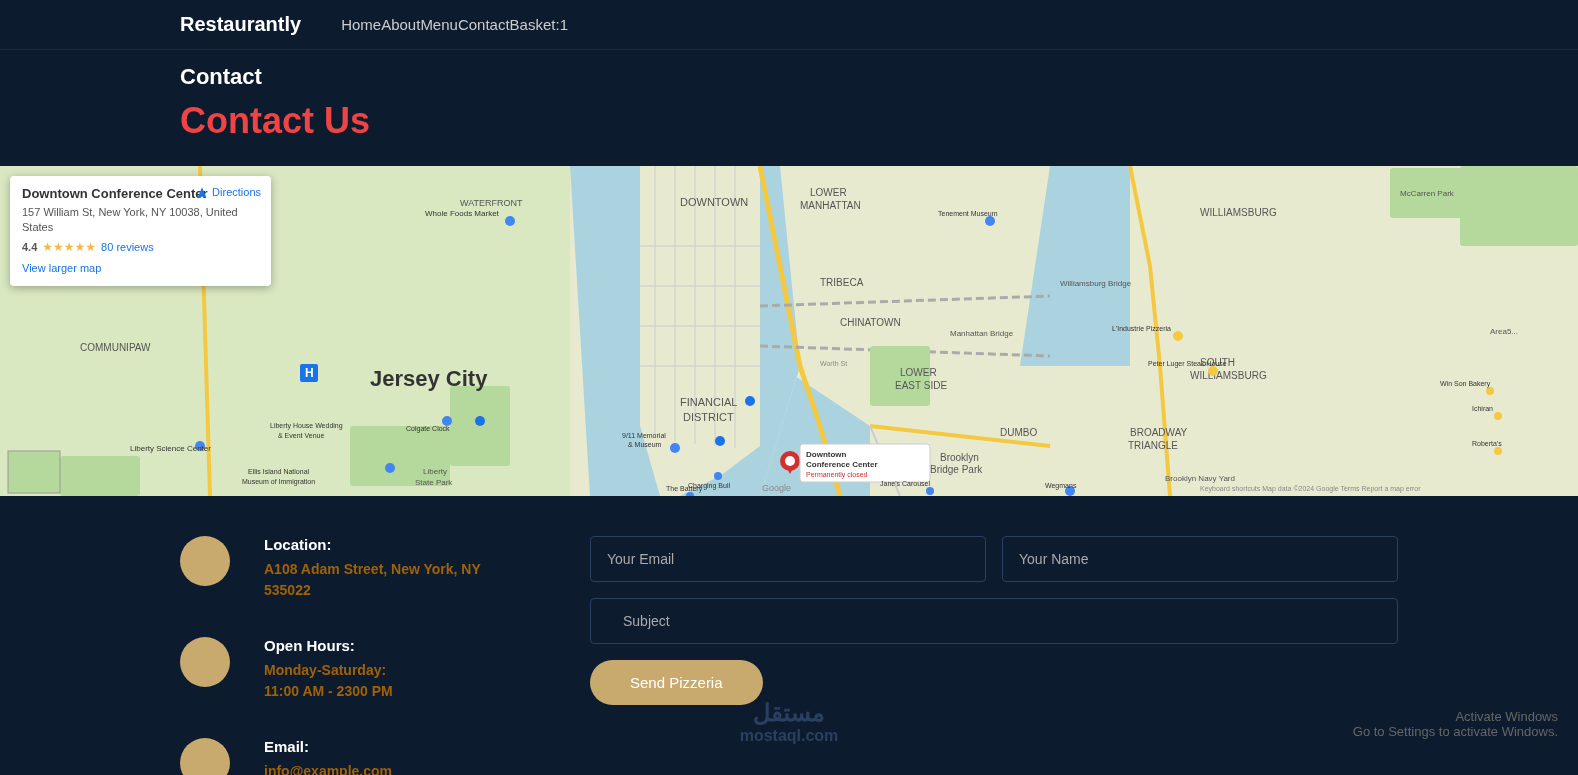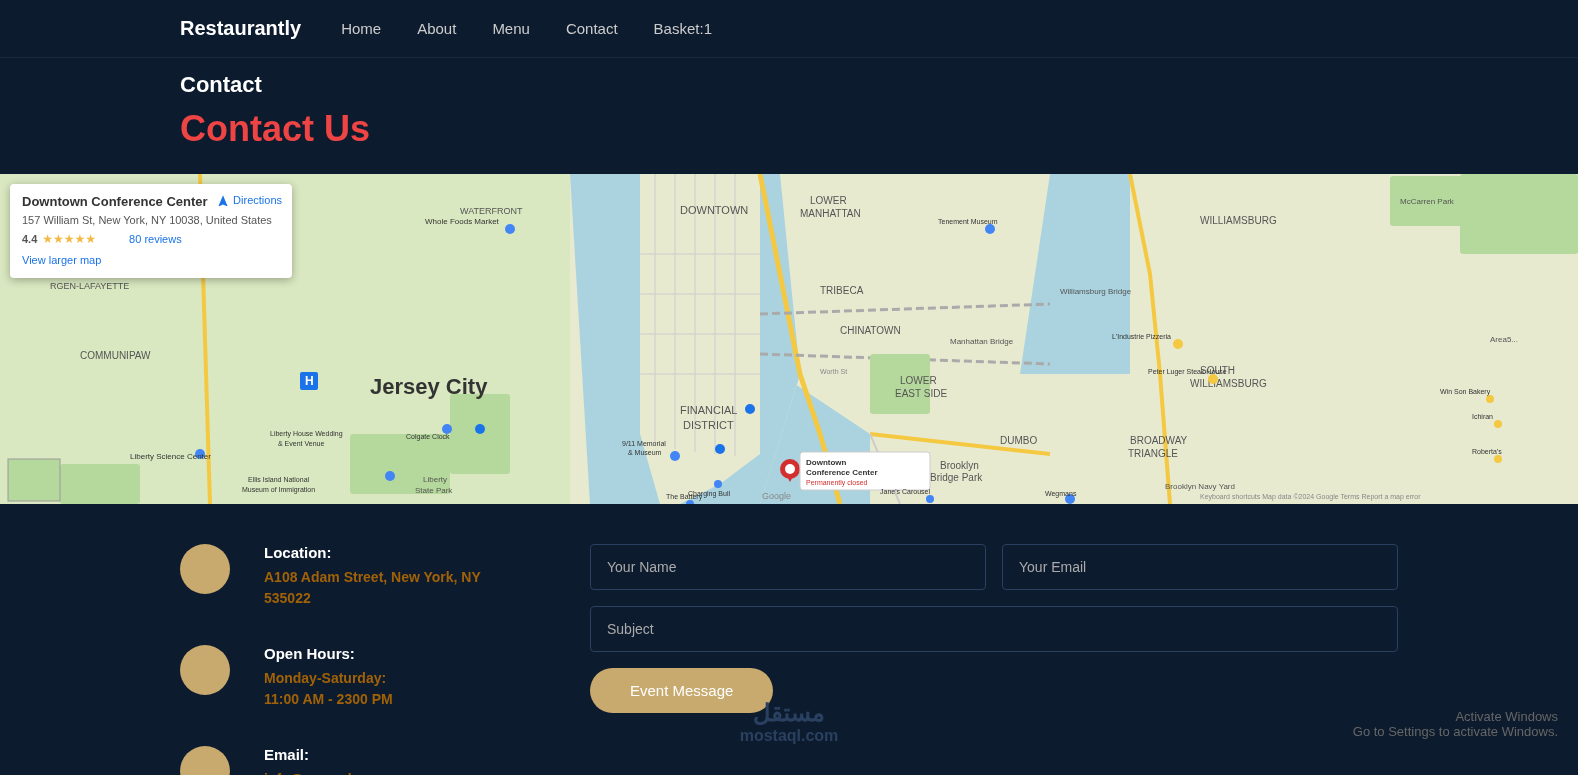--- a/index.html
+++ b/index.html
@@ -4,32 +4,31 @@
   <style>
     * { margin: 0; padding: 0; box-sizing: border-box; }
     body { font-family: Arial, sans-serif; background: #0d1b2e; color: #fff; width: 1578px; min-height: 775px; overflow-x: hidden; }
 
     
     nav {
       background: #0d1b2e;
       display: flex;
       align-items: center;
       padding: 0 180px;
-      height: 58px;
+      height: 50px;
       border-bottom: 1px solid #1a2a3e;
     }
     .nav-brand {
       color: #fff;
       font-size: 20px;
       font-weight: bold;
       margin-right: 40px;
     }
     .nav-links {
       display: flex;
-      gap: 36px;
       list-style: none;
     }
     .nav-links li a {
       color: #ccc;
       text-decoration: none;
       font-size: 15px;
     }
 
     
     .page-header {
@@ -58,21 +57,21 @@
     }
 
     
     .map-info-card {
       position: absolute;
       top: 10px;
       left: 10px;
       background: #fff;
       border-radius: 4px;
       padding: 10px 12px;
-      width: 282px;
+      width: 261px;
       box-shadow: 0 2px 8px rgba(0,0,0,0.3);
       z-index: 10;
     }
     .map-info-card h3 {
       font-size: 13px;
       font-weight: bold;
       color: #333;
       margin-bottom: 4px;
     }
     .map-info-card p {
@@ -104,21 +103,20 @@
       font-weight: bold;
       text-align: right;
     }
     .map-info-card .rating .stars {
       color: #f4b942;
       font-size: 12px;
     }
     .map-info-card .rating .reviews {
       color: #1a73e8;
       font-size: 11px;
-      margin-left: 28px;
     }
     .map-info-card .view-larger {
       color: #1a73e8;
       font-size: 11px;
       cursor: pointer;
     }
 
     
     .bottom-section {
       background: #0d1b2e;
@@ -178,21 +176,21 @@
       outline: none;
     }
     .form-input::placeholder {
       color: #aaa;
     }
     .form-input-full {
       width: 100%;
       background: transparent;
       border: 1px solid #2a4060;
       border-radius: 4px;
-      padding: 14px 16px;
+      padding: 14px 32px;
       color: #aaa;
       font-size: 14px;
       outline: none;
       margin-bottom: 16px;
     }
     .form-input-full::placeholder {
       color: #aaa;
     }
     .send-btn {
       background: #c8a96e;
@@ -470,25 +468,25 @@
       <div class="info-circle"></div>
       <div class="info-text">
         <h4>Email:</h4>
         <p>info@example.com</p>
       </div>
     </div>
   </div>
 
   <div class="form-col">
     <div class="form-row">
+      <input class="form-input" type="email" placeholder="Your Email" style="">
       <input class="form-input" type="text" placeholder="Your Name" style="">
-      <input class="form-input" type="email" placeholder="Your Email" style="">
     </div>
     <input class="form-input-full" type="text" placeholder="Subject" style="">
-    <button class="send-btn">Event Message</button>
+    <button class="send-btn">Send Pizzeria</button>
   </div>
 </div>
 
 <div class="watermark">
   <div>مستقل</div>
   <div class="watermark-sub">mostaql.com</div>
 </div>
 
 <div class="win-activate">
   <div>Activate Windows</div>

